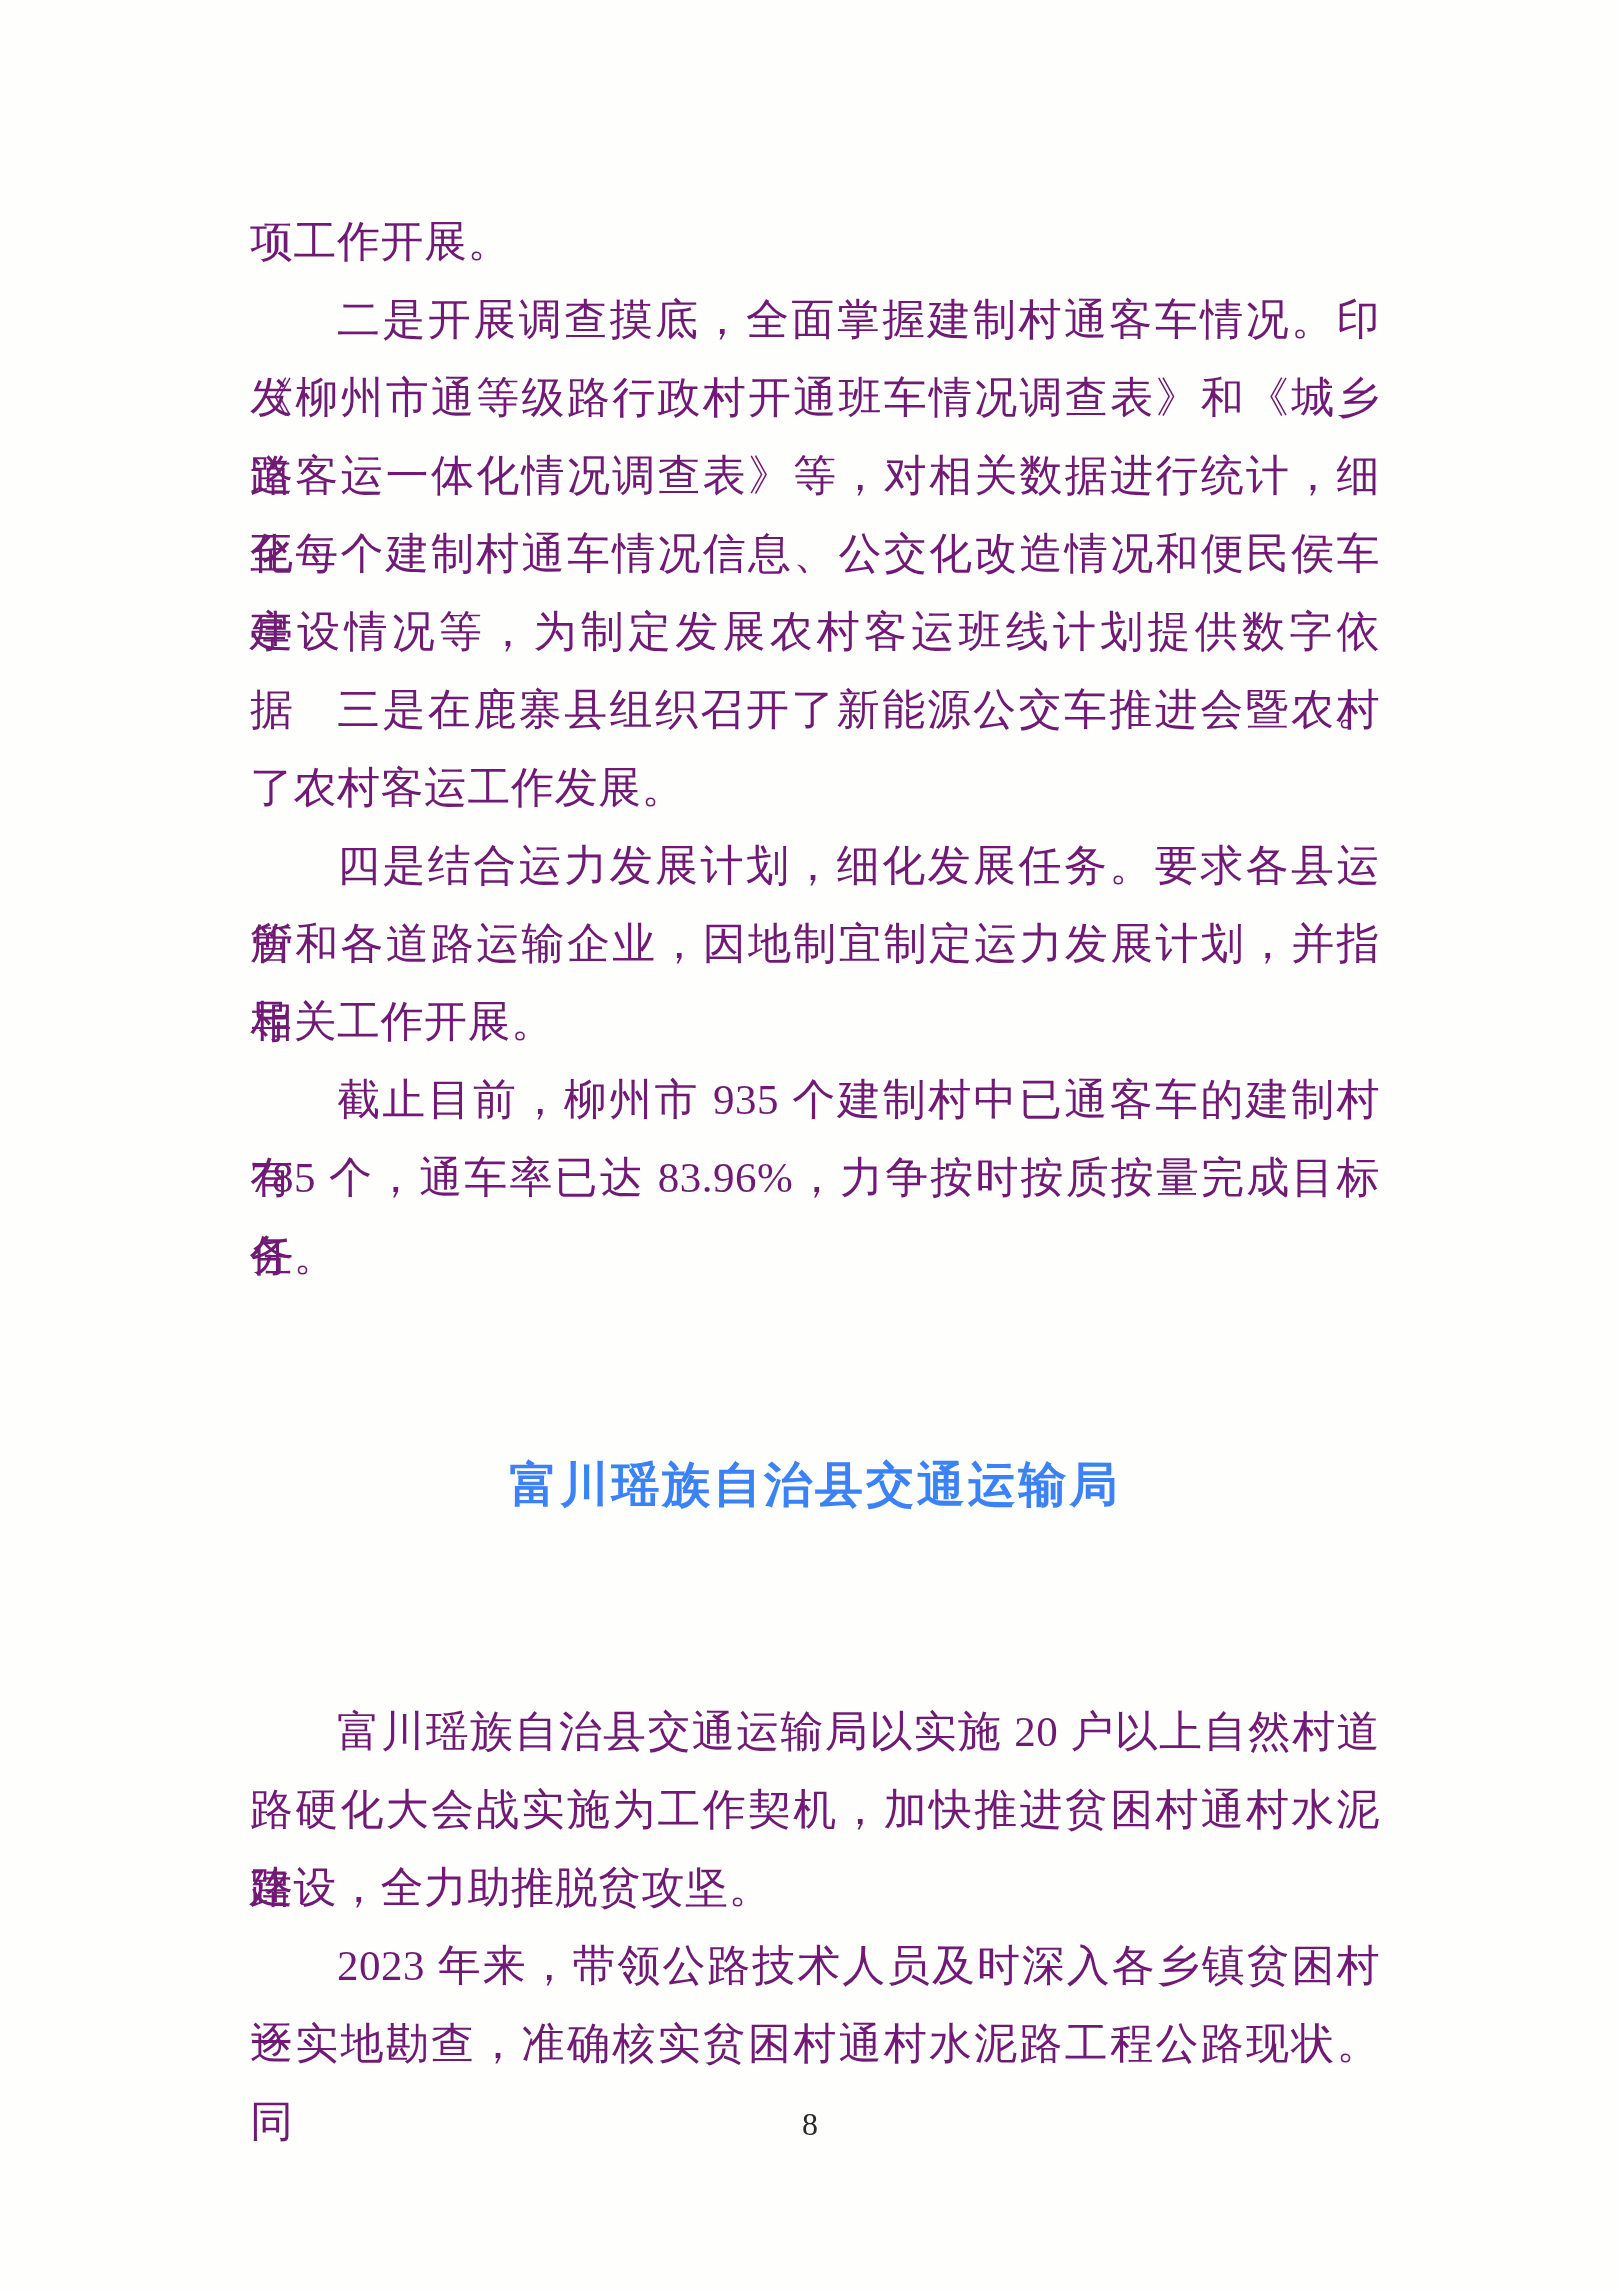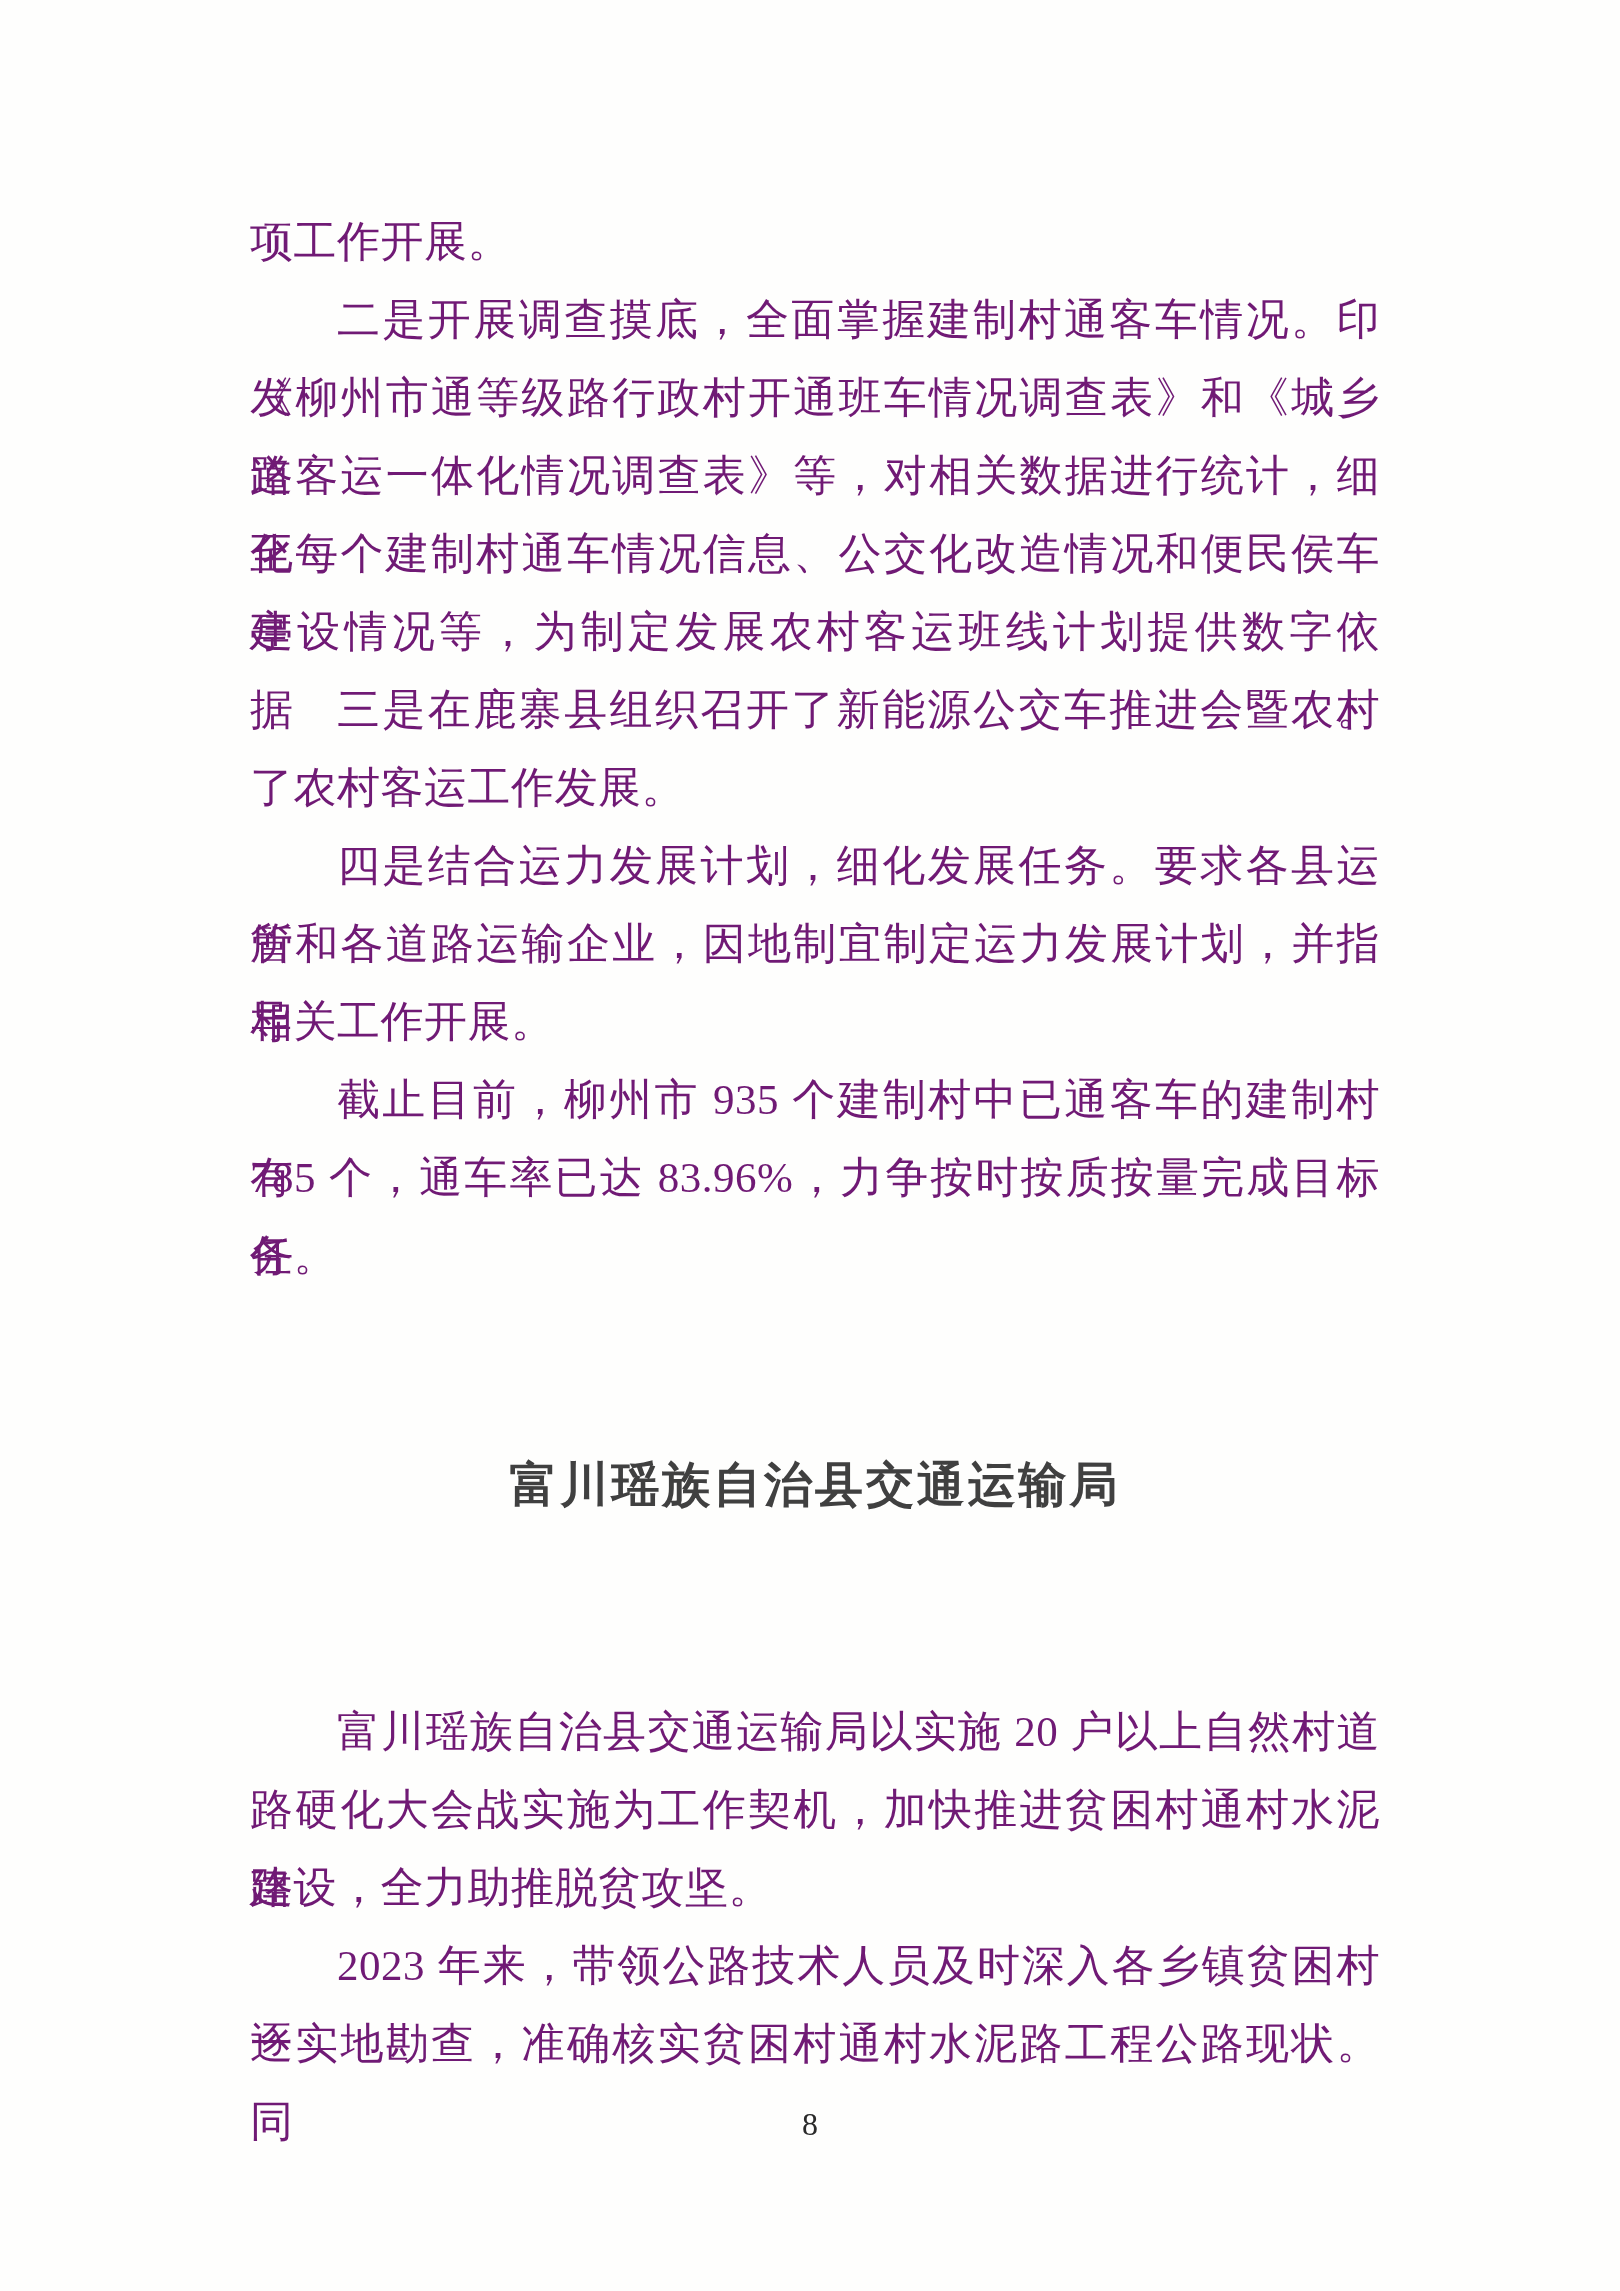--- a/index.html
+++ b/index.html
@@ -42,21 +42,21 @@
     text-indent: 87px;
   }
   .headings-block {
     position: absolute;
     top: 1446px;
     left: 250px;
     width: 1130px;
     text-align: center;
     font-family: "Liberation Sans", "DejaVu Sans", sans-serif;
     font-weight: 700;
-    color: #404040;
+    color: #3b82f6;
   }
   .heading-line {
     height: 78px;
     line-height: 78px;
     font-size: 48px;
     letter-spacing: 2.9px;
     white-space: nowrap;
   }
   .page-number-wrap {
     position: absolute;

